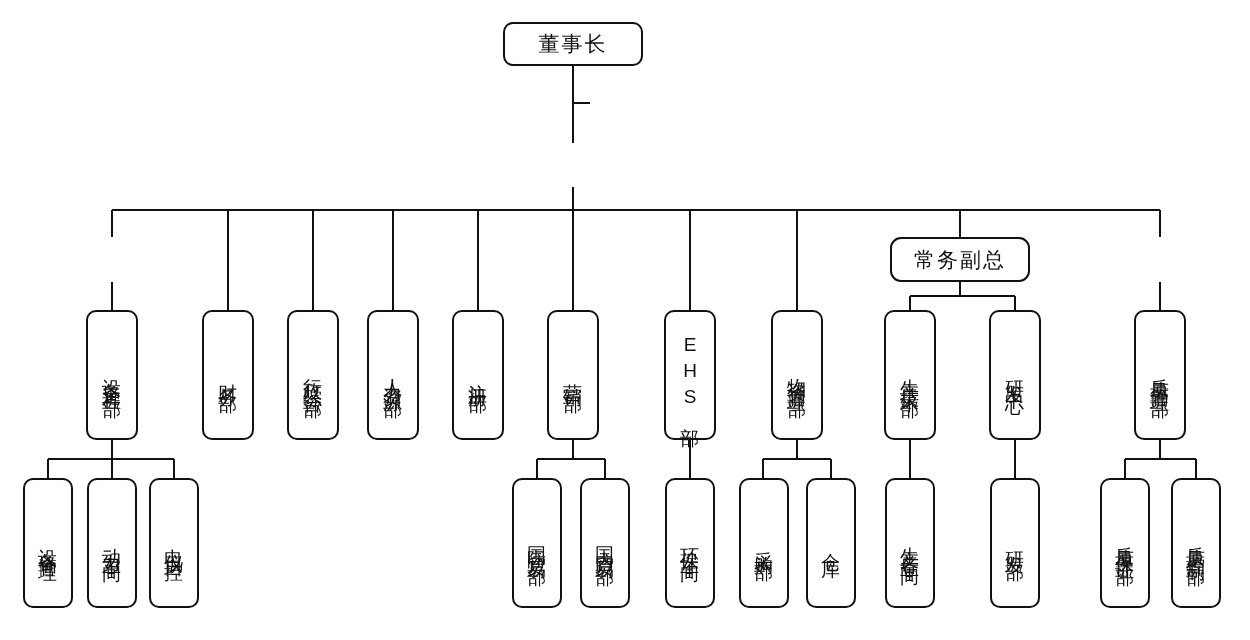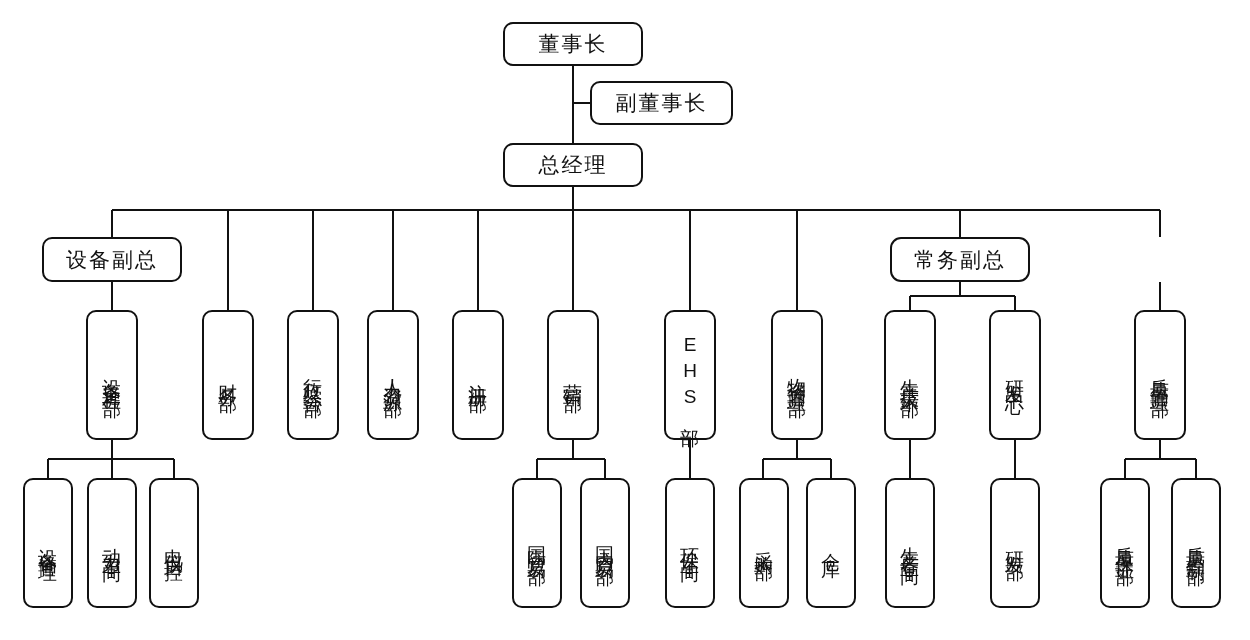--- a/index.html
+++ b/index.html
@@ -136,24 +136,21 @@
       <path d="M1015,440 V478"></path>
 
       <path d="M1160,440 V459"></path>
       <path d="M1125,459 H1196"></path>
       <path d="M1125,459 V478"></path>
       <path d="M1196,459 V478"></path>
     </g>
   </svg>
 
   <div class="node h-box" id="n-chairman">董事长</div>
-  <div class="node h-box" id="n-vice-chairman">副董事长</div>
-  <div class="node h-box" id="n-general-manager">总经理</div>
 
-  <div class="node h-box" id="n-equipment-vp">设备副总</div>
   <div class="node h-box" id="n-executive-vp">常务副总</div>
 
   <div class="node v-box" id="n-equipment-eng">设备工程部</div>
   <div class="node v-box" id="n-finance">财务部</div>
   <div class="node v-box" id="n-admin">行政综合部</div>
   <div class="node v-box" id="n-hr">人力资源部</div>
   <div class="node v-box" id="n-registration">注册部</div>
   <div class="node v-box" id="n-marketing">营销部</div>
   <div class="node v-box" id="n-ehs">EHS部</div>
   <div class="node v-box" id="n-materials">物资管理部</div>

